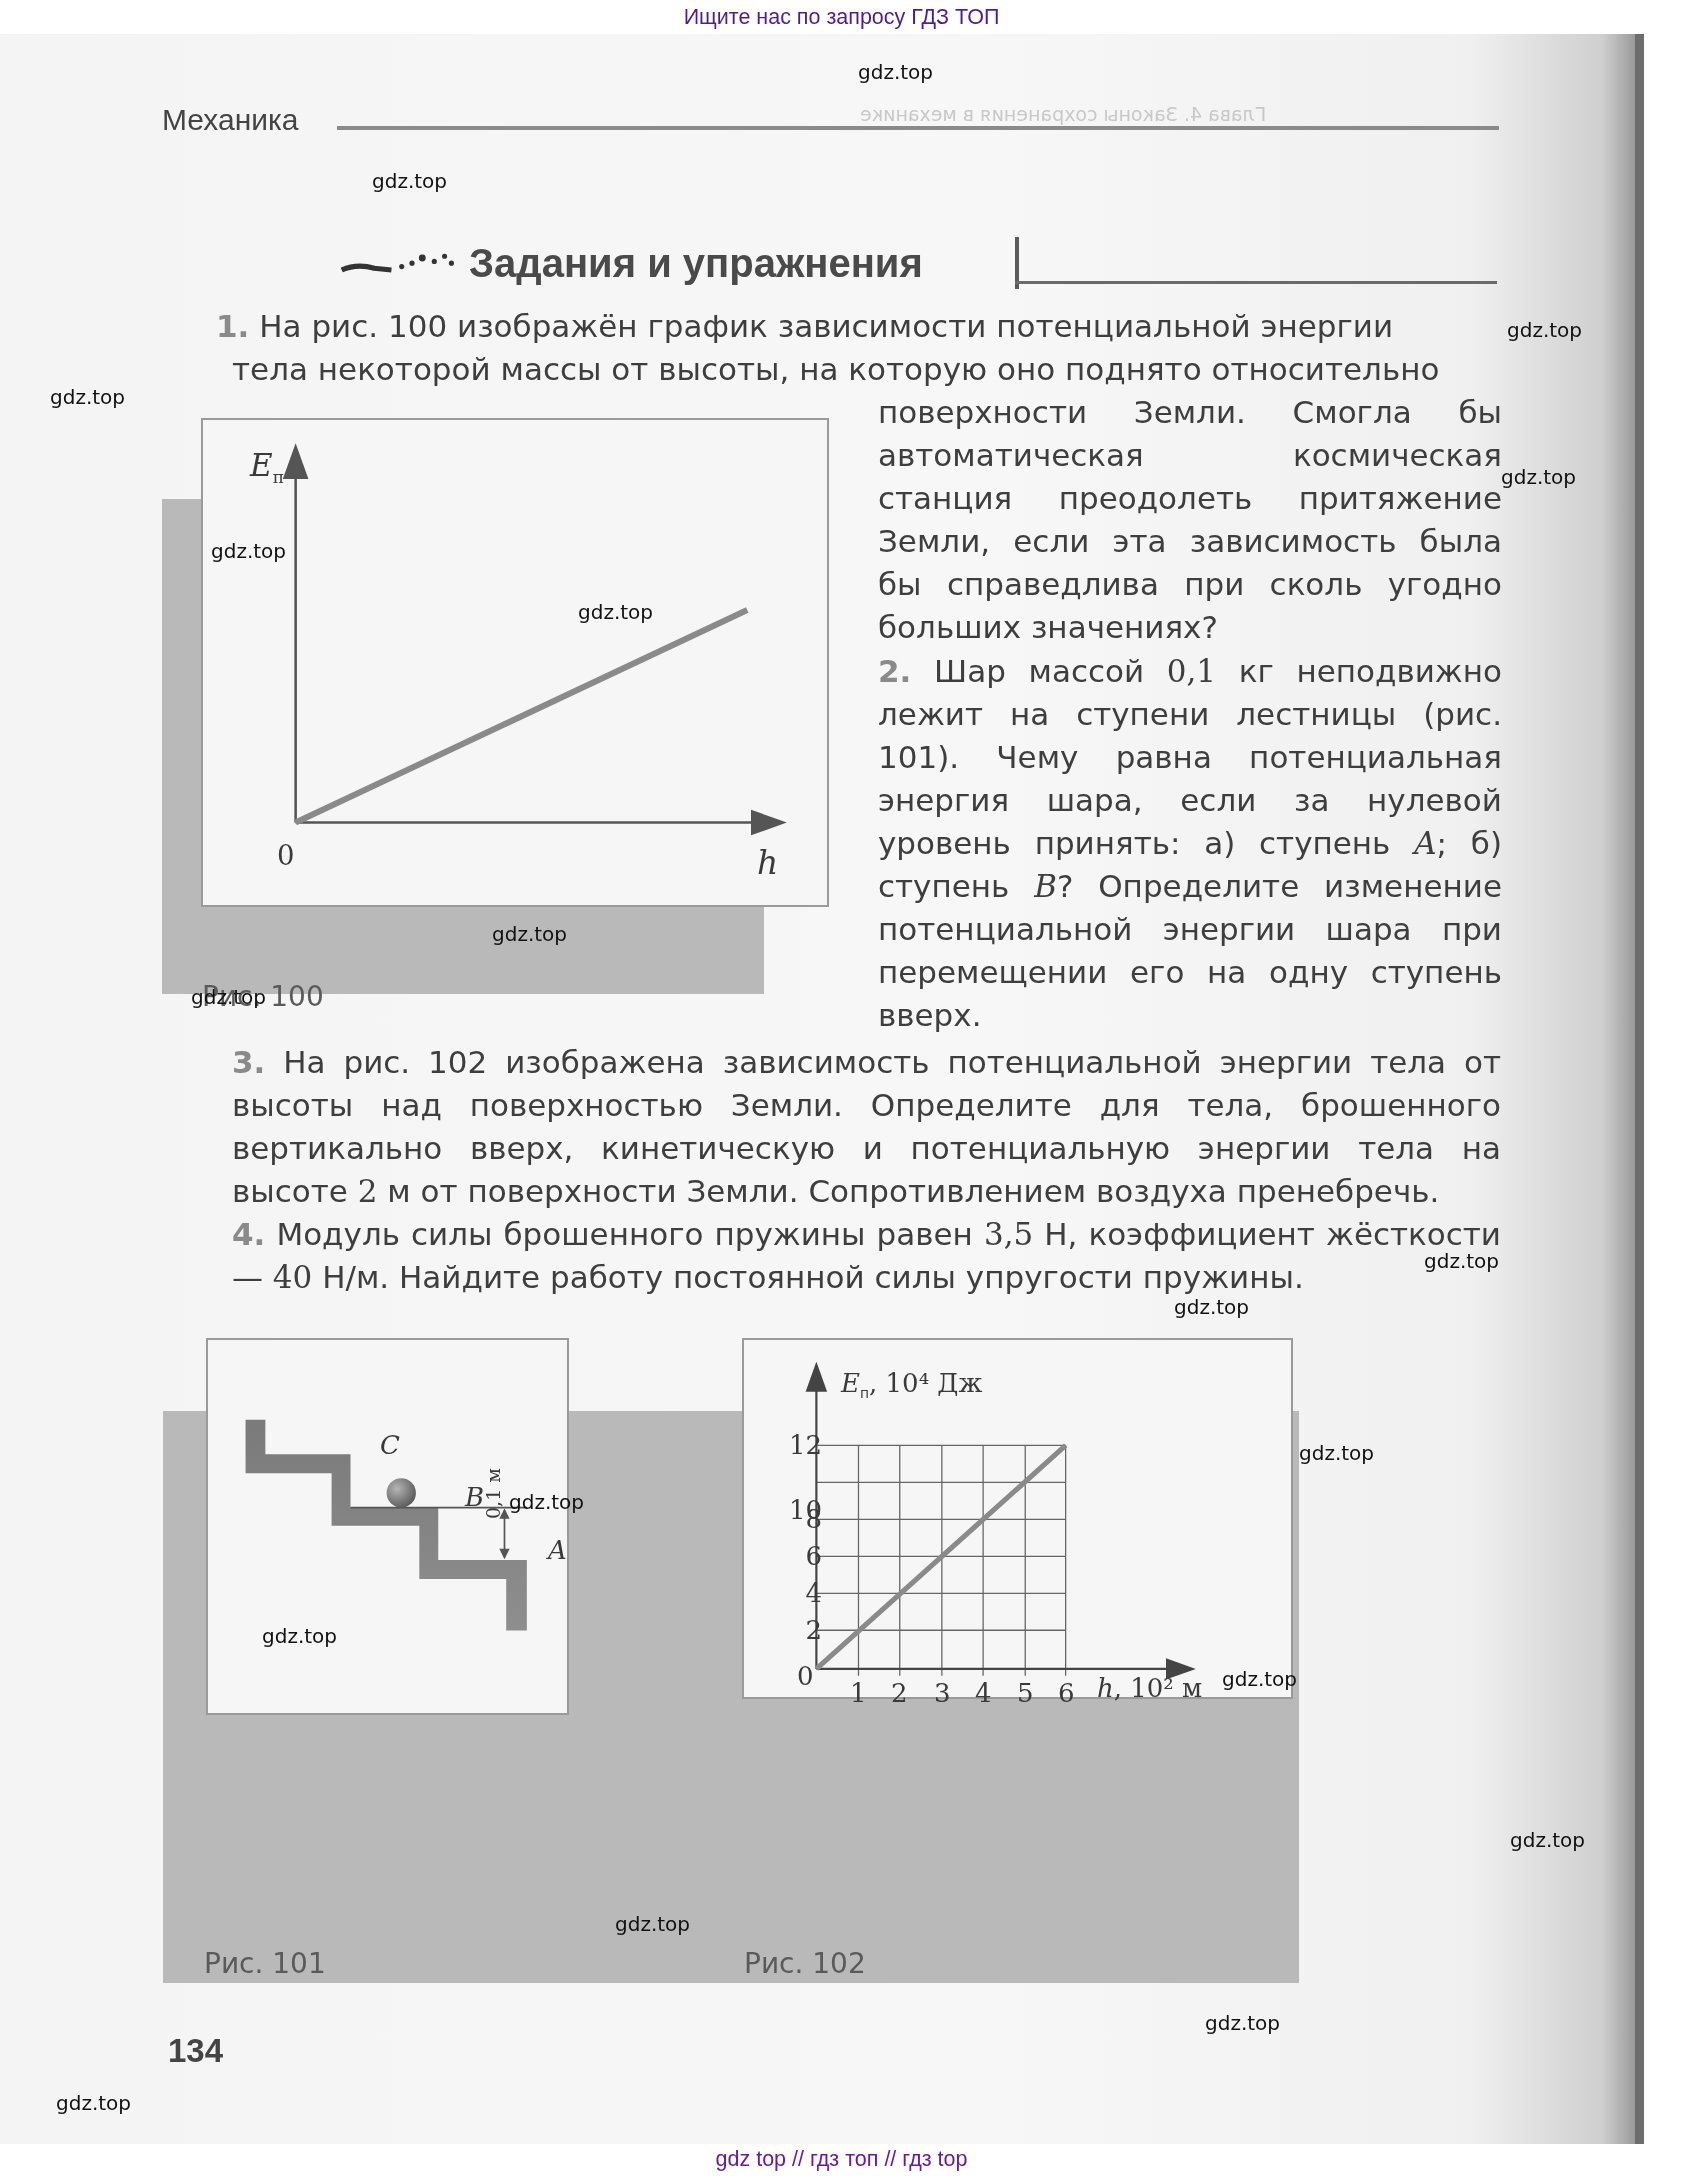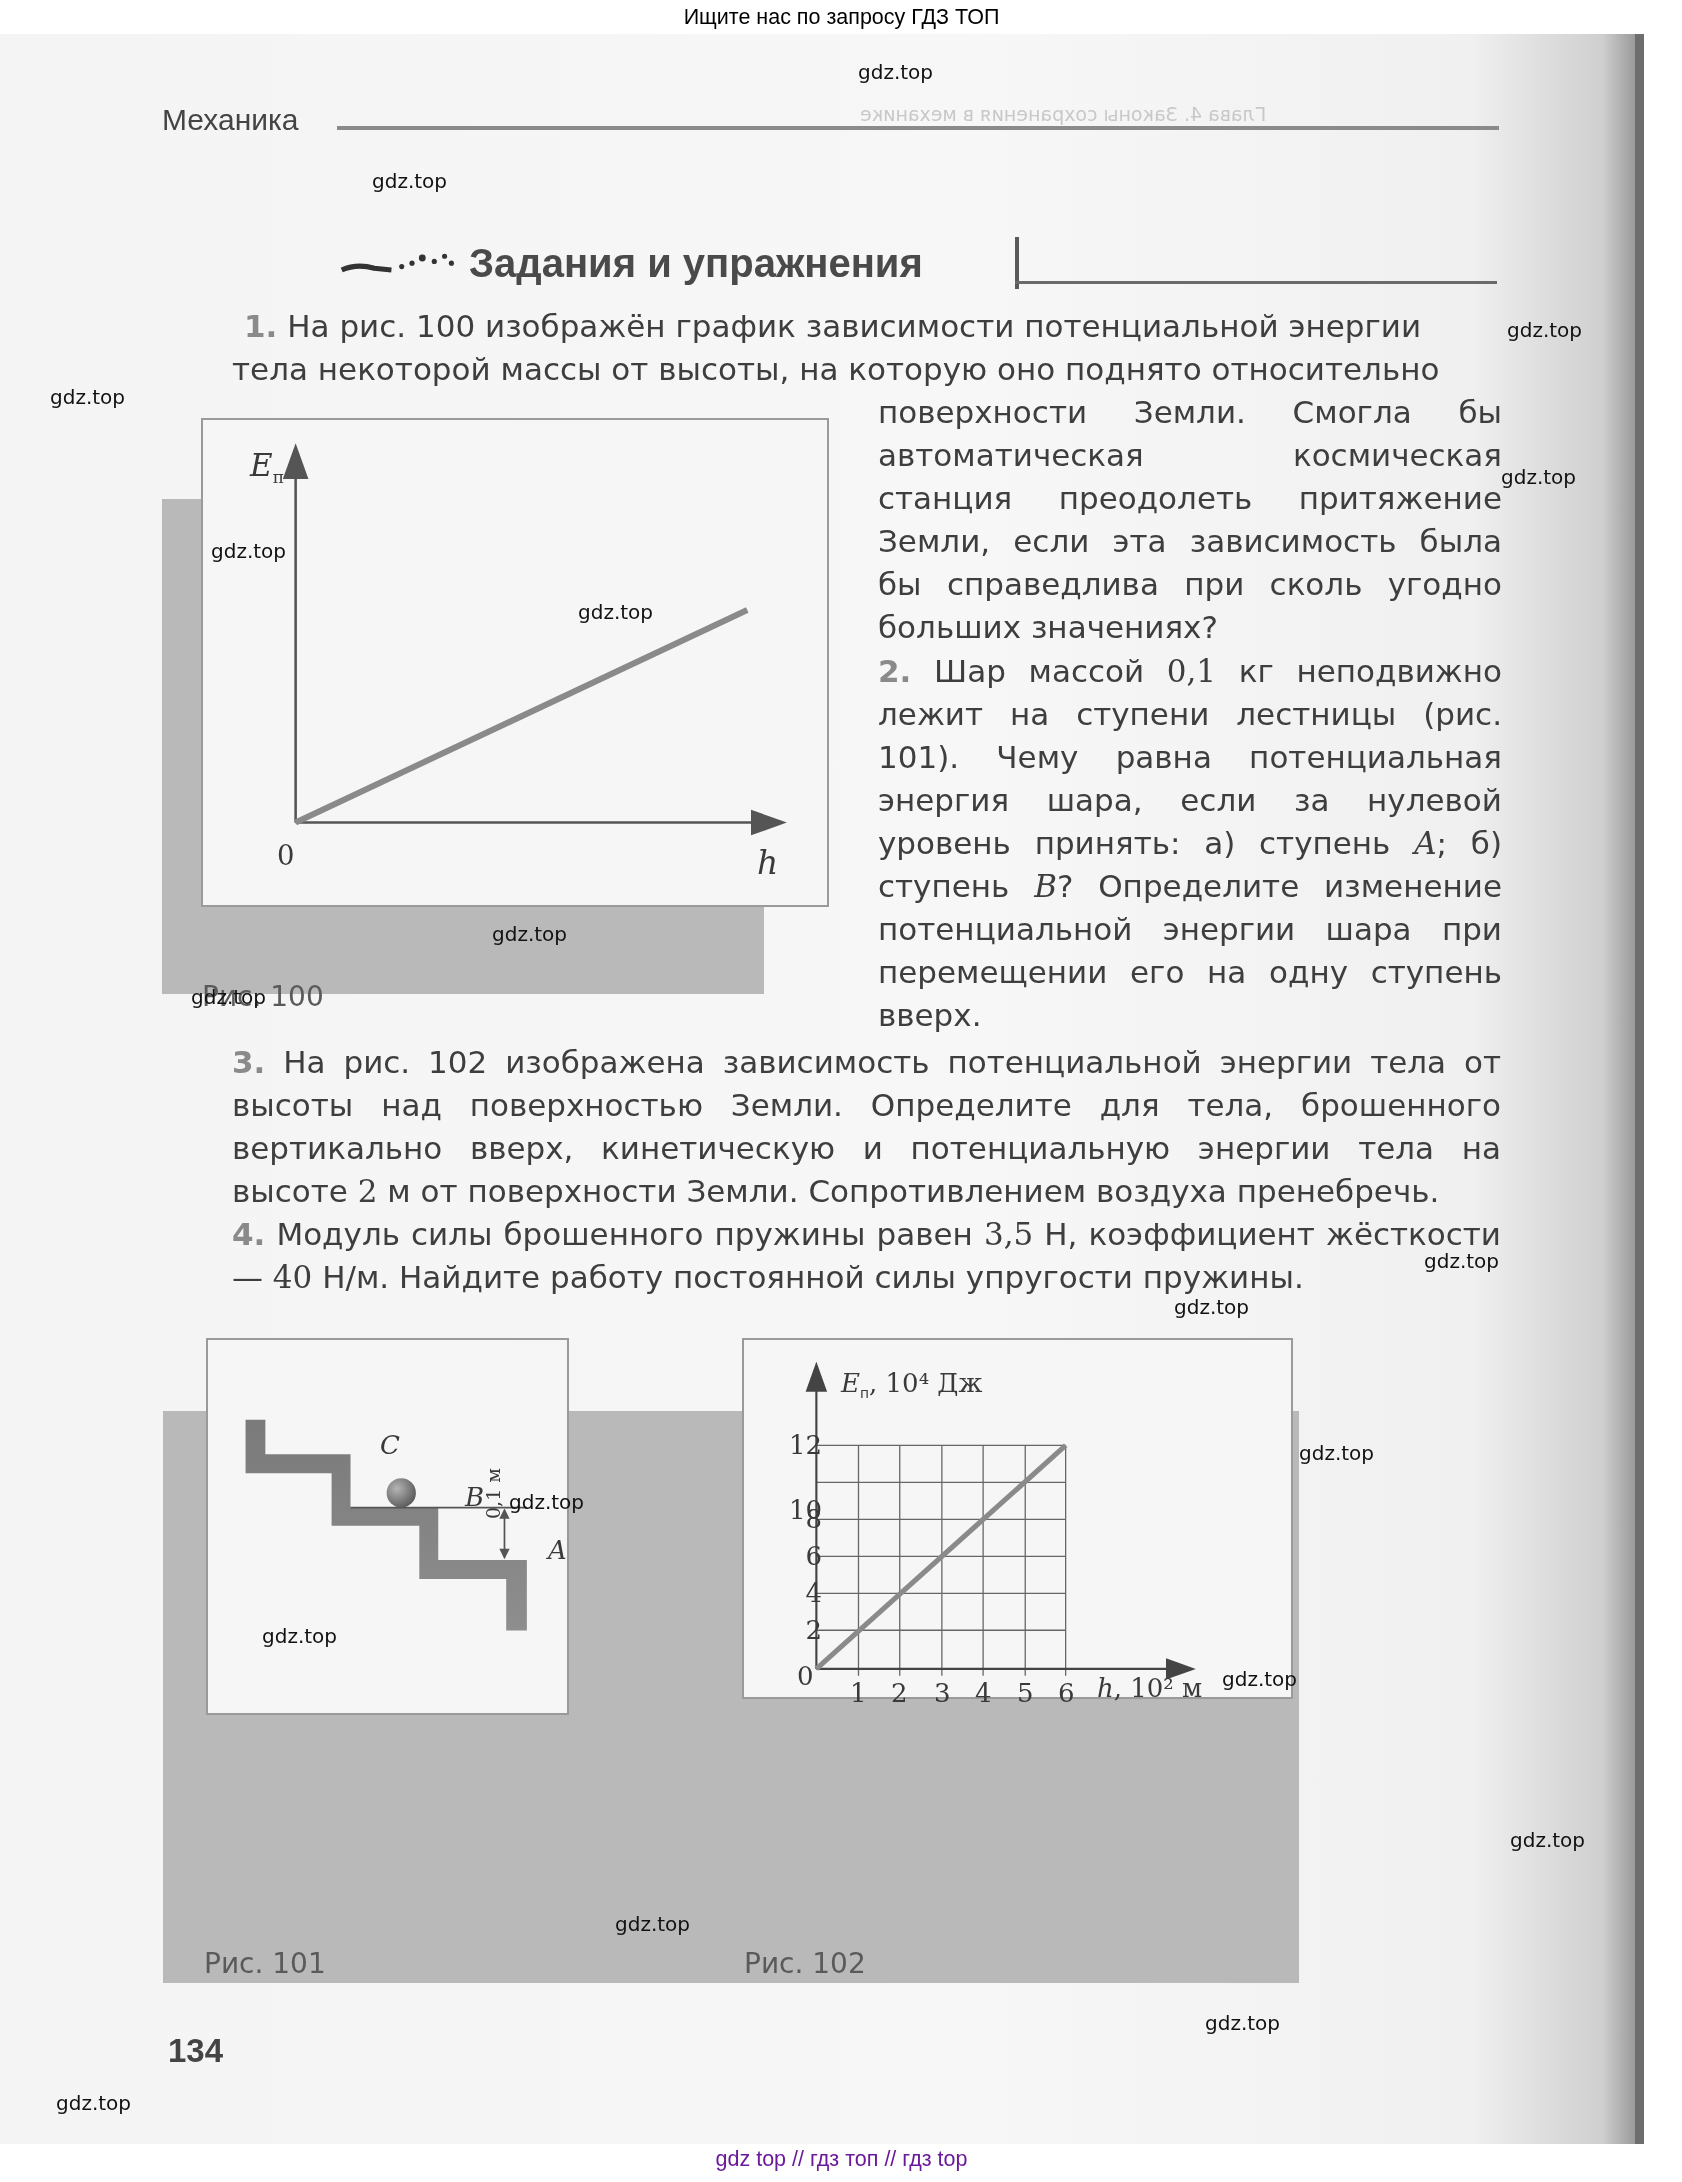--- a/index.html
+++ b/index.html
@@ -1,20 +1,20 @@
 <!DOCTYPE html>
 <html style="font-size:13.8px"><head>
 <meta charset="utf-8">
 <style>
   * { box-sizing: border-box; margin: 0; padding: 0; }
   html, body { width: 1683px; height: 2183px; background: #ffffff; overflow: hidden; }
   body { position: relative; font-family: "DejaVu Sans", sans-serif; color: #3a3a3a; }
 
   .top-banner { position: absolute; left: 0; top: 0; width: 1683px; height: 34px; text-align: center;
-    font-family: "Liberation Sans", sans-serif; font-size: 21.5px; color: #000000; line-height: 34px; }
+    font-family: "Liberation Sans", sans-serif; font-size: 21.5px; color: #4c1d95; line-height: 34px; }
   .bottom-banner { position: absolute; left: 0; top: 2142px; width: 1683px; height: 34px; text-align: center;
     font-family: "Liberation Sans", sans-serif; font-size: 21.5px; color: #6a1a9a; line-height: 34px; }
 
   .page { position: absolute; left: 0; top: 34px; width: 1635px; height: 2110px;
     background: linear-gradient(90deg, #f4f4f4 0%, #f7f7f7 60%, #f0f0f0 90%, #cfcfcf 98%, #9a9a9a 100%); }
   .page-edge { position: absolute; left: 1635px; top: 34px; width: 8.6px; height: 2110px; background: #6d6d6d; }
 
   .wm { position: absolute; font-family: "DejaVu Sans", sans-serif; font-size: 20px; color: #111; }
 
   .running-head { position: absolute; left: 162px; top: 103px; font-family: "Liberation Sans", sans-serif;
@@ -59,21 +59,21 @@
     <circle cx="84" cy="14" r="3" fill="#333"></circle>
   <circle cx="96" cy="8" r="4" fill="#333"></circle>
     <circle cx="110" cy="12" r="3" fill="#333"></circle>
   <circle cx="122" cy="6" r="3" fill="#333"></circle>
     <circle cx="130" cy="14" r="3" fill="#333"></circle>
 </svg>
 <div class="section-title">Задания и упражнения</div>
 <div class="title-bar-v"></div>
 <div class="title-bar-h"></div>
 
-<div class="para" style="left:244px; top:305px; width:1269px;">
+<div class="para" style="left:216px; top:305px; width:1269px;">
   <span class="num">1.</span>
   <span>На рис. 100 изображён график зависимости потенциальной энергии</span>
 </div>
 <div class="para" style="left:232px; top:348px; width:1269px;">
   <span>тела некоторой массы от высоты, на которую оно поднято относительно</span>
 </div>
 <div class="para" style="left:878px; top:391px; width:624px;">поверхности Земли. Смогла бы автоматическая космическая станция преодолеть притяжение Земли, если эта зависимость была бы справедлива при сколь угодно больших значениях?</div>
 
 <div class="para" style="left:878px; top:650px; width:624px;">
   <span class="num">2.</span>

